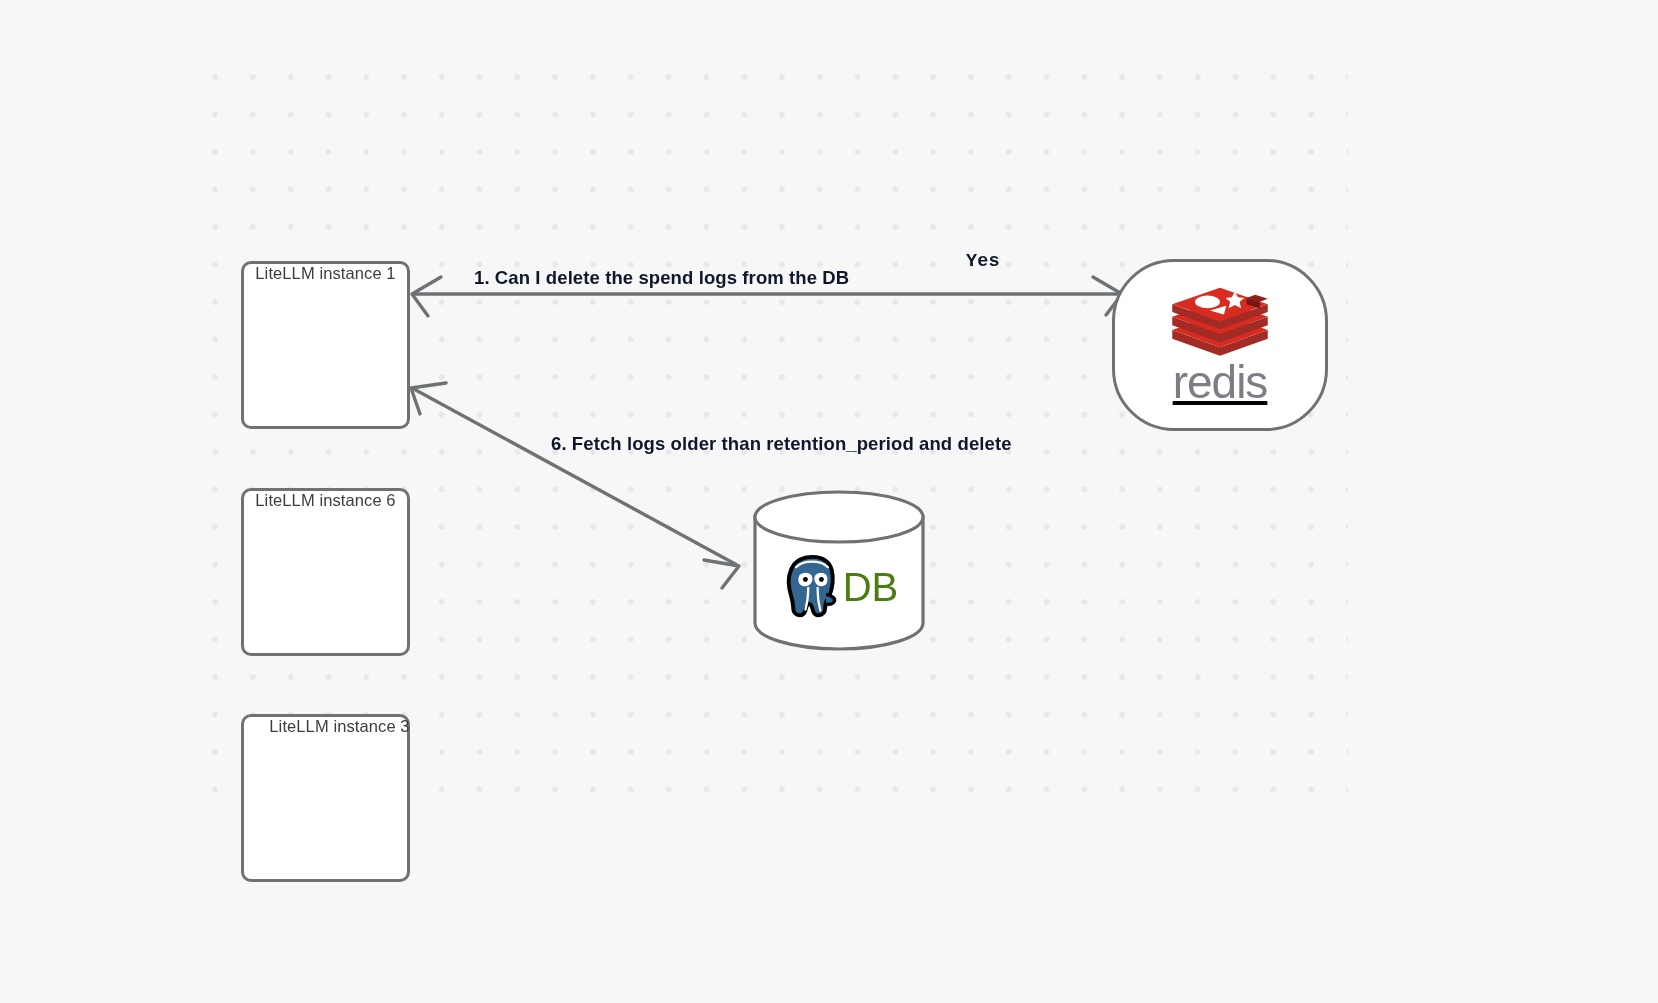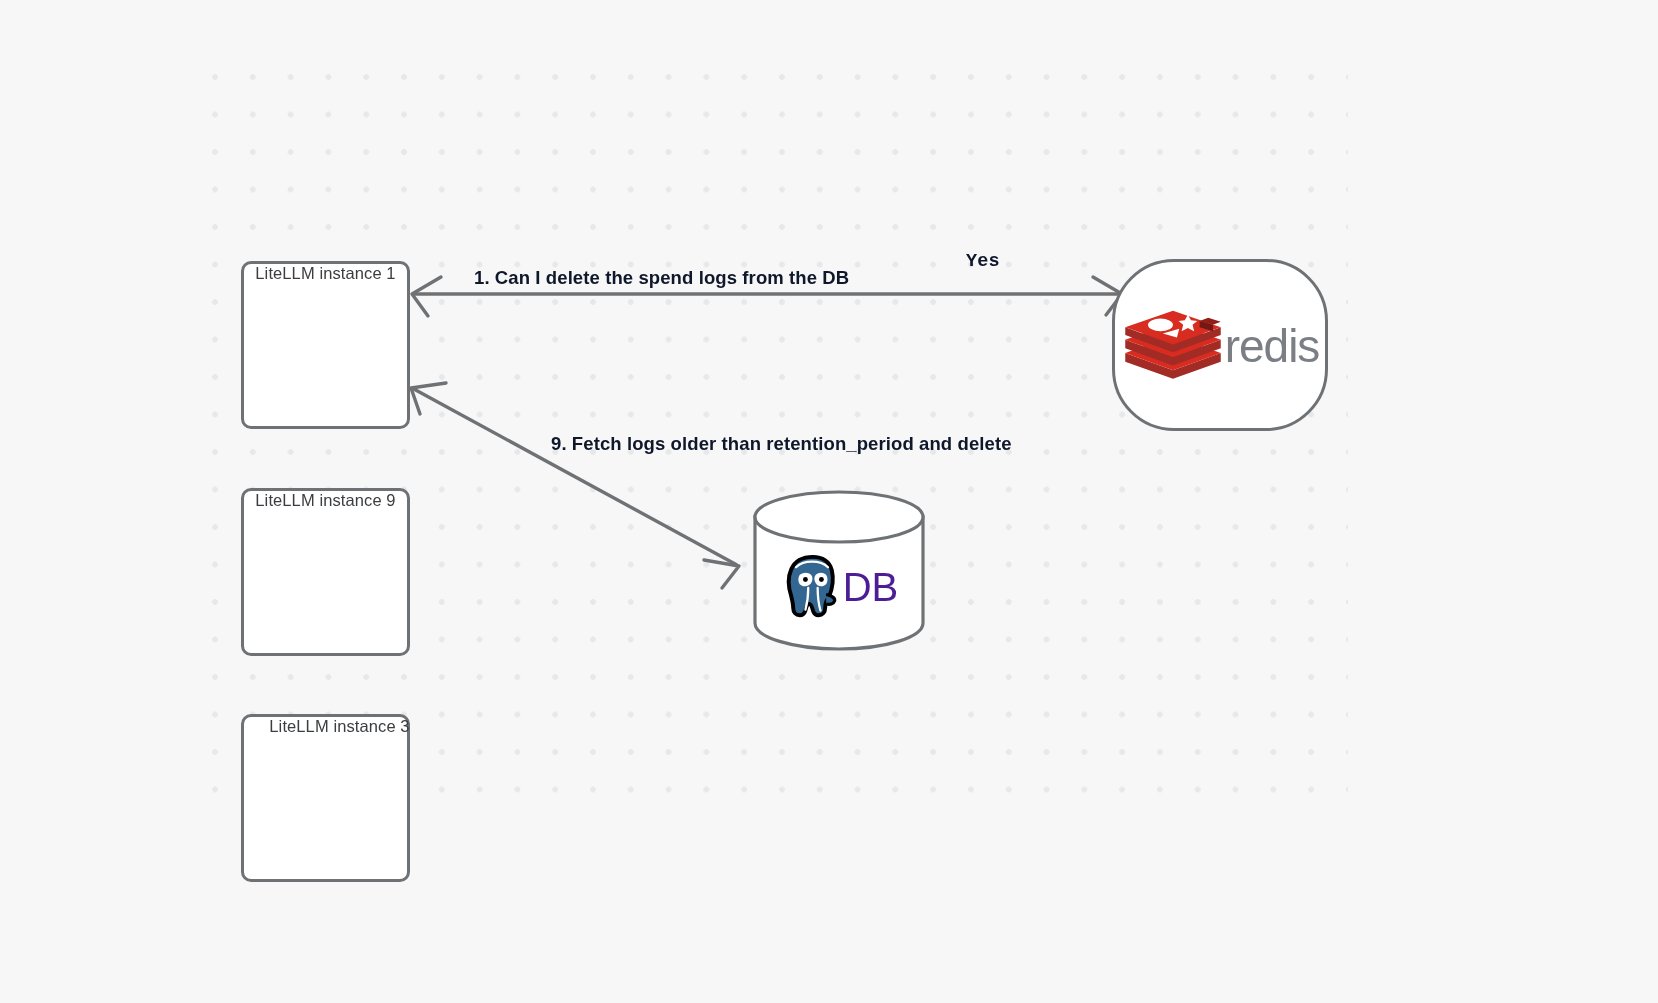--- a/index.html
+++ b/index.html
@@ -78,24 +78,25 @@
     border: 3px solid #6f7275;
     border-radius: 62px;
     box-sizing: border-box;
     display: flex;
     flex-direction: column;
     align-items: center;
     justify-content: center;
   }
   .redis-logo-wrap {
     display: flex;
-    flex-direction: row;
+    flex-direction: column;
     align-items: center;
     justify-content: space-between;
     margin-top: 2px;
+    text-decoration: underline;
   }
   .redis-mark { width: 104px; height: 72px; display: block; }
   .redis-wordmark {
     font-family: "Liberation Sans", sans-serif;
     font-size: 46px;
     font-weight: 400;
     color: #7b7f85;
     line-height: 0.95;
     letter-spacing: -1px;
     margin-top: 2px;
@@ -118,21 +119,21 @@
     display: flex;
     align-items: center;
     justify-content: center;
     gap: 0px;
   }
   .pg-mark { width: 64px; height: 66px; display: block; margin-right: -1px; }
   .db-text {
     font-family: "Liberation Sans", sans-serif;
     font-size: 40px;
     font-weight: 400;
-    color: #4c1d95;
+    color: #4d7c0f;
     letter-spacing: 0px;
     line-height: 1;
   }
 
   
   .edge-label {
     position: absolute;
     font-family: "Liberation Sans", sans-serif;
     font-weight: bold;
     color: #0f172a;
@@ -169,21 +170,21 @@
 
       <path d="M 739 566 L 704 560 M 739 566 L 722 588" stroke="#6f7275" stroke-width="3.4" fill="none" stroke-linecap="round"></path>
     </g>
   </svg>
 
   <div class="node-box" id="node-litellm-1">
     <span class="node-label">LiteLLM instance 1</span>
   </div>
 
   <div class="node-box" id="node-litellm-2">
-    <span class="node-label">LiteLLM instance 9</span>
+    <span class="node-label">LiteLLM instance 6</span>
   </div>
 
   <div class="node-box" id="node-litellm-3">
     <span class="node-label">LiteLLM instance 3</span>
   </div>
 
   <div id="node-redis">
     <div class="redis-logo-wrap">
       <svg class="redis-mark" viewBox="0 0 130 92" xmlns="http://www.w3.org/2000/svg">
 
@@ -237,15 +238,15 @@
         <path d="M49 43 c6 1 10 4 9 7 c-1 3 -5 4 -9 3" fill="#336791" stroke="#000000" stroke-width="3.4" stroke-linejoin="round"></path>
       </svg>
       <span class="db-text">DB</span>
     </div>
   </div>
 
   <div class="edge-label" id="edge-label-1">1.  Can I delete the spend logs from the DB</div>
 
   <div class="edge-label" id="edge-label-1-answer">Yes</div>
 
-  <div class="edge-label" id="edge-label-2">9.  Fetch logs older than retention_period and delete</div>
+  <div class="edge-label" id="edge-label-2">6.  Fetch logs older than retention_period and delete</div>
 
 </div>
 
 </body></html>

